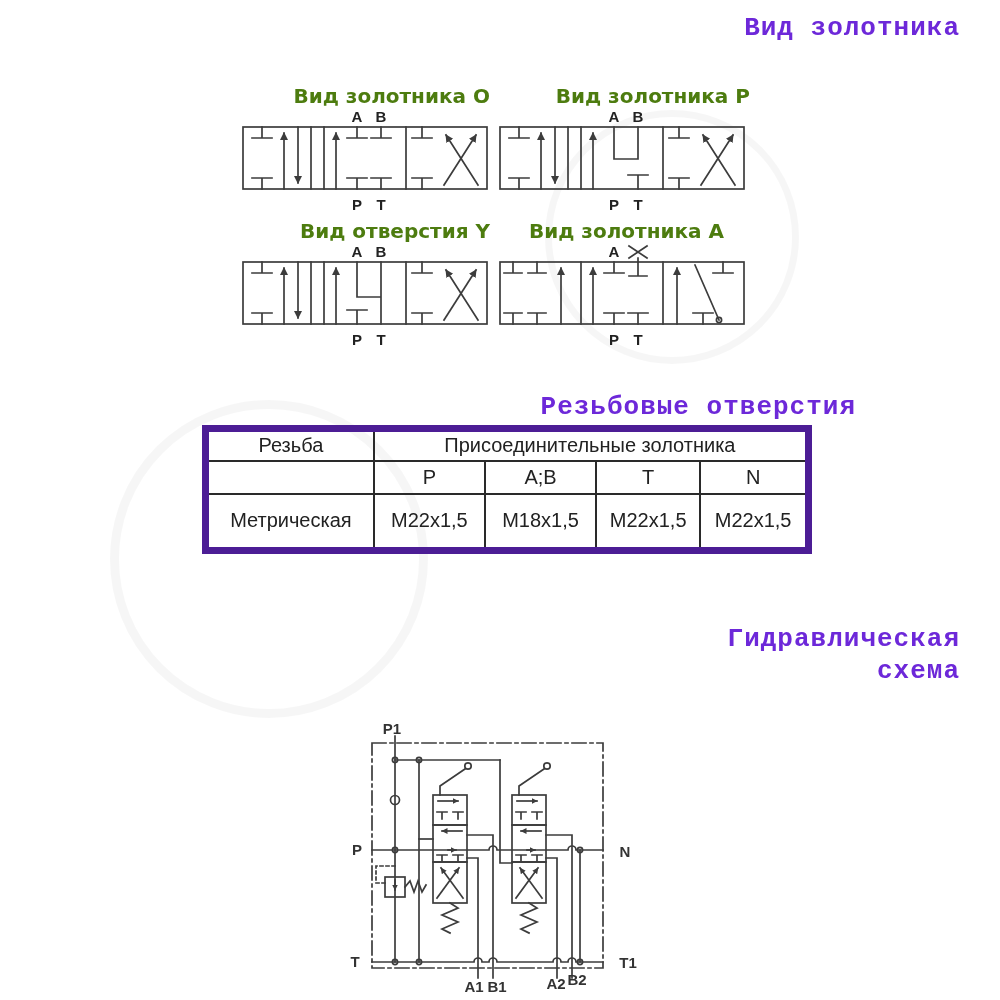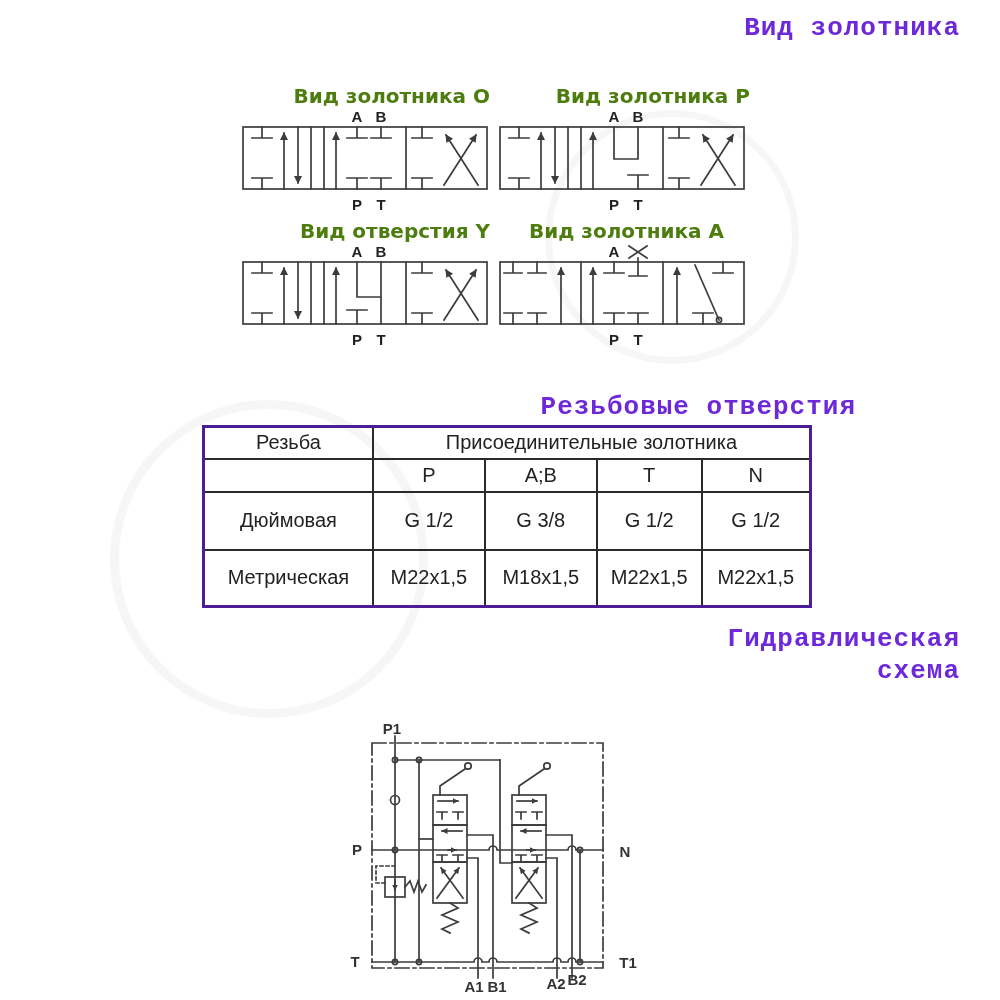--- a/index.html
+++ b/index.html
@@ -20,21 +20,21 @@
   svg .dot{fill:#3c3c3c;stroke:none;}
   svg .wf{fill:#fff;}
   svg text{stroke:none;fill:#222;text-anchor:middle;}
   svg .port{font-family:"Liberation Sans",sans-serif;font-weight:700;font-size:15px;}
   svg .slbl{font-family:"Liberation Sans",sans-serif;font-weight:600;font-size:15px;fill:#333;}
   
   table.tt{border-collapse:collapse;table-layout:fixed;width:610px;
       font-size:20px;color:#222;}
   table.tt td{border:2px solid #2a2a2a;text-align:center;vertical-align:middle;
       padding:0;overflow:hidden;white-space:nowrap;}
-  table.tt{border:3px solid #4c1d95;}
+  table.tt{border:7px solid #4c1d95;}
   
   .wm{border-radius:50%;border:9px solid rgba(0,0,0,0.035);}
 </style>
 </head>
 <body>
 
 <svg width="0" height="0" style="position:absolute" aria-hidden="true">
   <defs>
     <marker id="arr" markerUnits="userSpaceOnUse" markerWidth="10" markerHeight="10" refX="7" refY="4" orient="auto">
       <path d="M0,0 L8,4 L0,8 Z" fill="#3c3c3c"></path>
@@ -170,27 +170,20 @@
     <td>Резьба</td>
     <td colspan="4">Присоединительные золотника</td>
   </tr>
   <tr style="height:33px">
     <td></td>
     <td>P</td>
     <td>A;B</td>
     <td>T</td>
     <td>N</td>
   </tr>
-  <tr style="height:58px">
-    <td>Дюймовая</td>
-    <td>G 1/2</td>
-    <td>G 3/8</td>
-    <td>G 1/2</td>
-    <td>G 1/2</td>
-  </tr>
   <tr style="height:57px">
     <td>Метрическая</td>
     <td>M22x1,5</td>
     <td>M18x1,5</td>
     <td>M22x1,5</td>
     <td>M22x1,5</td>
   </tr>
 </tbody>
   </table>
 

